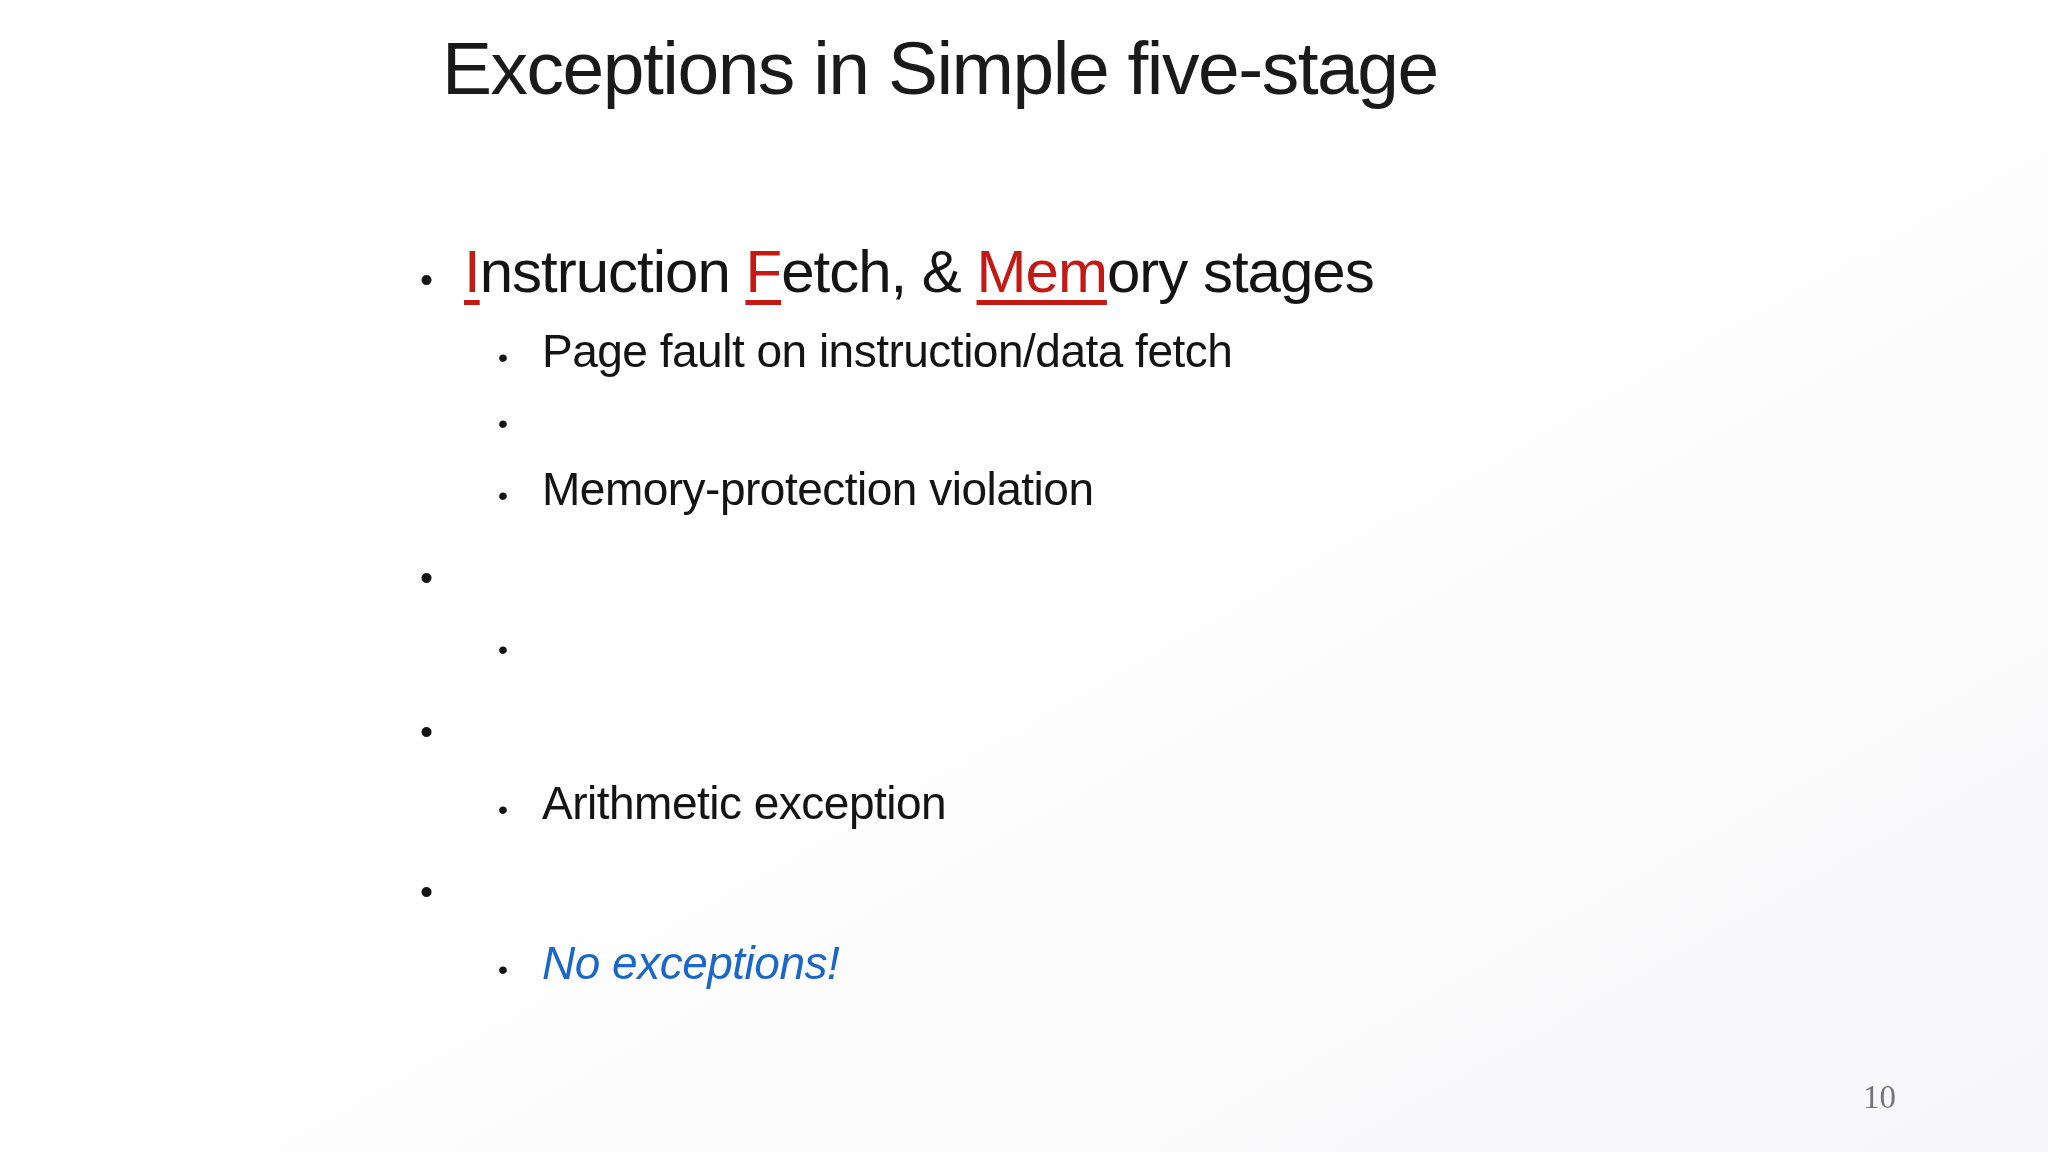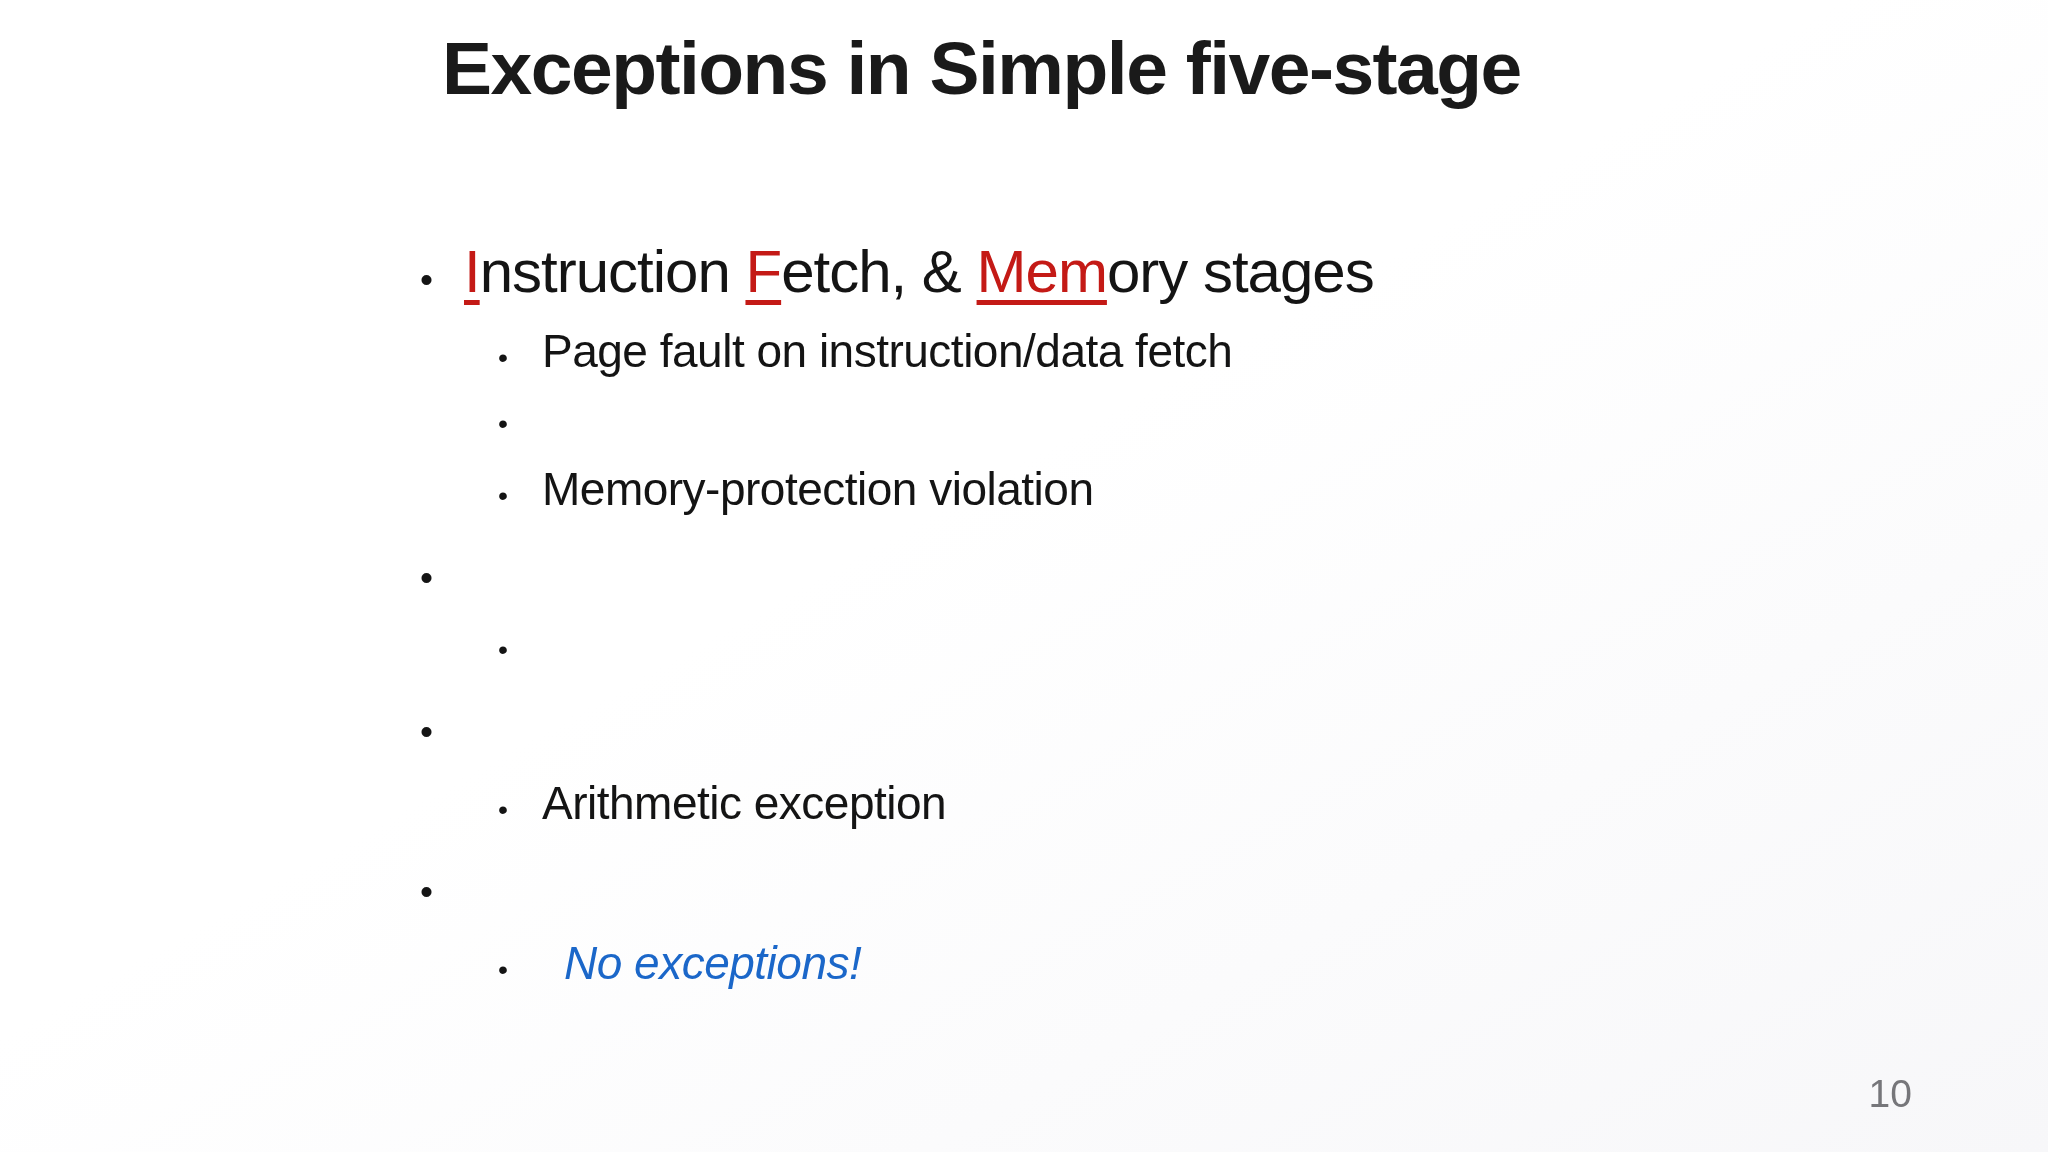--- a/index.html
+++ b/index.html
@@ -12,40 +12,40 @@
   body{
     width:2048px;height:1152px;overflow:hidden;
     background:linear-gradient(to bottom right,#ffffff 45%,#f7f7f9 100%);
     font-family:"Liberation Sans",sans-serif;
     color:var(--text);
   }
   .slide{position:relative;width:2048px;height:1152px;}
   .title{
     position:absolute;left:442px;top:20px;width:1250px;
     font-size:75px;line-height:1.28;letter-spacing:-1.5px;
-    color:#1a1a1a;font-weight:700;
+    color:#1a1a1a;font-weight:400;
   }
   .body-list{position:absolute;left:420px;top:233px;width:1320px;}
   .li{display:flex;align-items:baseline;}
   .li.l1{font-size:60px;line-height:78px;letter-spacing:-1px;}
   .li.l1:not(:first-child){margin-top:10px;}
   .li.l2{font-size:46px;line-height:66px;margin-left:78px;letter-spacing:-0.5px;}
   .marker{flex:0 0 44px;font-size:0.62em;}
   .content{flex:1 1 auto;white-space:nowrap;}
   .hl-red{
     color:var(--red);
     text-decoration:underline;
     text-decoration-color:var(--red);
     text-decoration-thickness:5px;
     text-underline-offset:8px;
   }
-  .hl-blue{color:var(--blue);font-style:italic;margin-left:22px;}
+  .hl-blue{color:var(--blue);font-style:italic;}
   .page-number{
-    position:absolute;right:136px;bottom:36px;
-    font-size:39px;color:var(--gray);
+    position:absolute;right:152px;bottom:36px;
+    font-size:33px;color:var(--gray);font-family:Liberation Serif, serif;
   }
 </style>
 </head>
 <body>
 
 <div class="slide">
 
   <div class="title">
     <div>Exceptions in Simple five-stage</div>
   </div>

